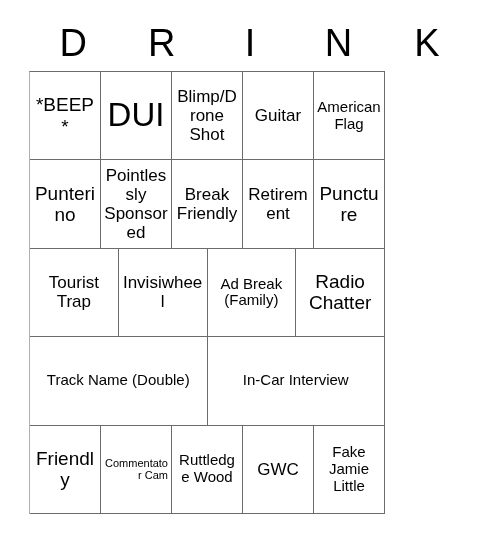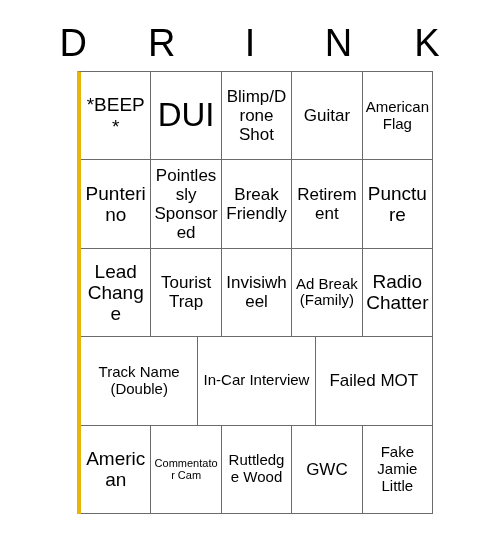--- a/index.html
+++ b/index.html
@@ -32,23 +32,22 @@
     justify-content: center;
     font-size: 38px;
     font-weight: 400;
     line-height: 1;
     color: #000000;
     letter-spacing: 0;
   }
   #grid {
     width: 356px;
     border-top: 1px solid #6b6b6b;
-    border-left: 4px solid #eab308;
+    border-left: 1px solid #eab308;
     box-sizing: border-box;
-    margin-left: 48px;
   }
   .grid-row {
     display: flex;
     width: 100%;
     height: 88.4px;
   }
   .cell {
     flex: 1 1 0;
     width: 20%;
     box-sizing: border-box;
@@ -66,21 +65,21 @@
     width: 100%;
     line-height: 1.12;
     word-wrap: break-word;
   }
   
   .fs-xl  { font-size: 33px; }
   .fs-lg  { font-size: 17px; }
   .fs-md  { font-size: 19px; }
   .fs-sm  { font-size: 15px; }
   .fs-xs  { font-size: 17px; }
-  .fs-xxs { font-size: 11px; }
+  .fs-xxs { font-size: 11px; text-align: right; }
 </style>
 </head>
 <body>
 
 <div id="card">
 
   <div id="header-row">
     <div class="header-letter">D</div>
     <div class="header-letter">R</div>
     <div class="header-letter">I</div>
@@ -121,51 +120,45 @@
       <div class="cell">
           <span class="cell-text fs-xs">Retirement</span>
         </div>
       <div class="cell">
           <span class="cell-text fs-md">Puncture</span>
         </div>
     </div>
 
     <div class="grid-row">
       <div class="cell">
-          <span class="cell-text fs-md">Lead Change</span>
-        </div>
-      <div class="cell">
           <span class="cell-text fs-lg">Tourist Trap</span>
         </div>
       <div class="cell">
           <span class="cell-text fs-xs">Invisiwheel</span>
         </div>
       <div class="cell">
           <span class="cell-text fs-sm">Ad Break (Family)</span>
         </div>
       <div class="cell">
           <span class="cell-text fs-md">Radio Chatter</span>
         </div>
     </div>
 
     <div class="grid-row">
       <div class="cell">
           <span class="cell-text fs-sm">Track Name (Double)</span>
         </div>
       <div class="cell">
           <span class="cell-text fs-sm">In-Car Interview</span>
         </div>
-      <div class="cell">
-          <span class="cell-text fs-lg">Failed MOT</span>
-        </div>
     </div>
 
     <div class="grid-row">
       <div class="cell">
-          <span class="cell-text fs-md">American</span>
+          <span class="cell-text fs-md">Friendly</span>
         </div>
       <div class="cell">
           <span class="cell-text fs-xxs">Commentator Cam</span>
         </div>
       <div class="cell">
           <span class="cell-text fs-sm">Ruttledge Wood</span>
         </div>
       <div class="cell">
           <span class="cell-text fs-lg">GWC</span>
         </div>

